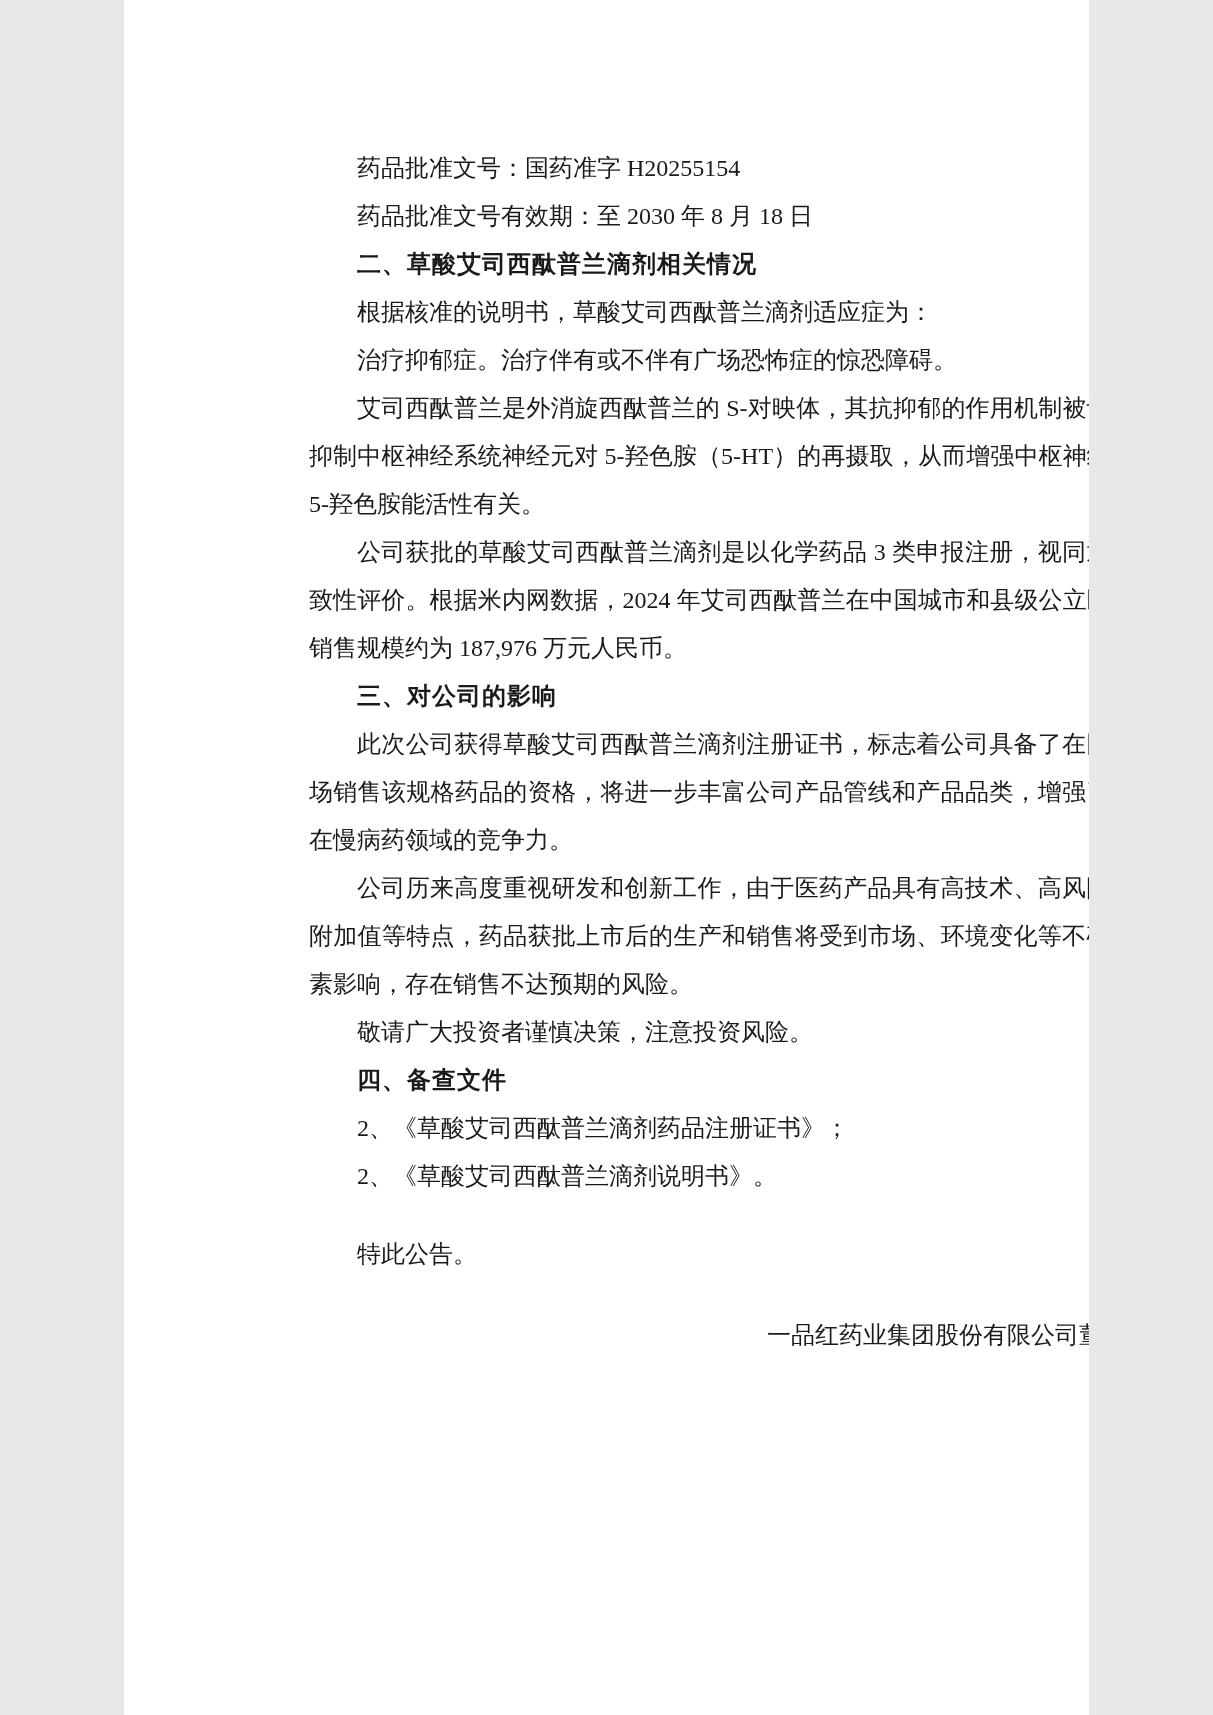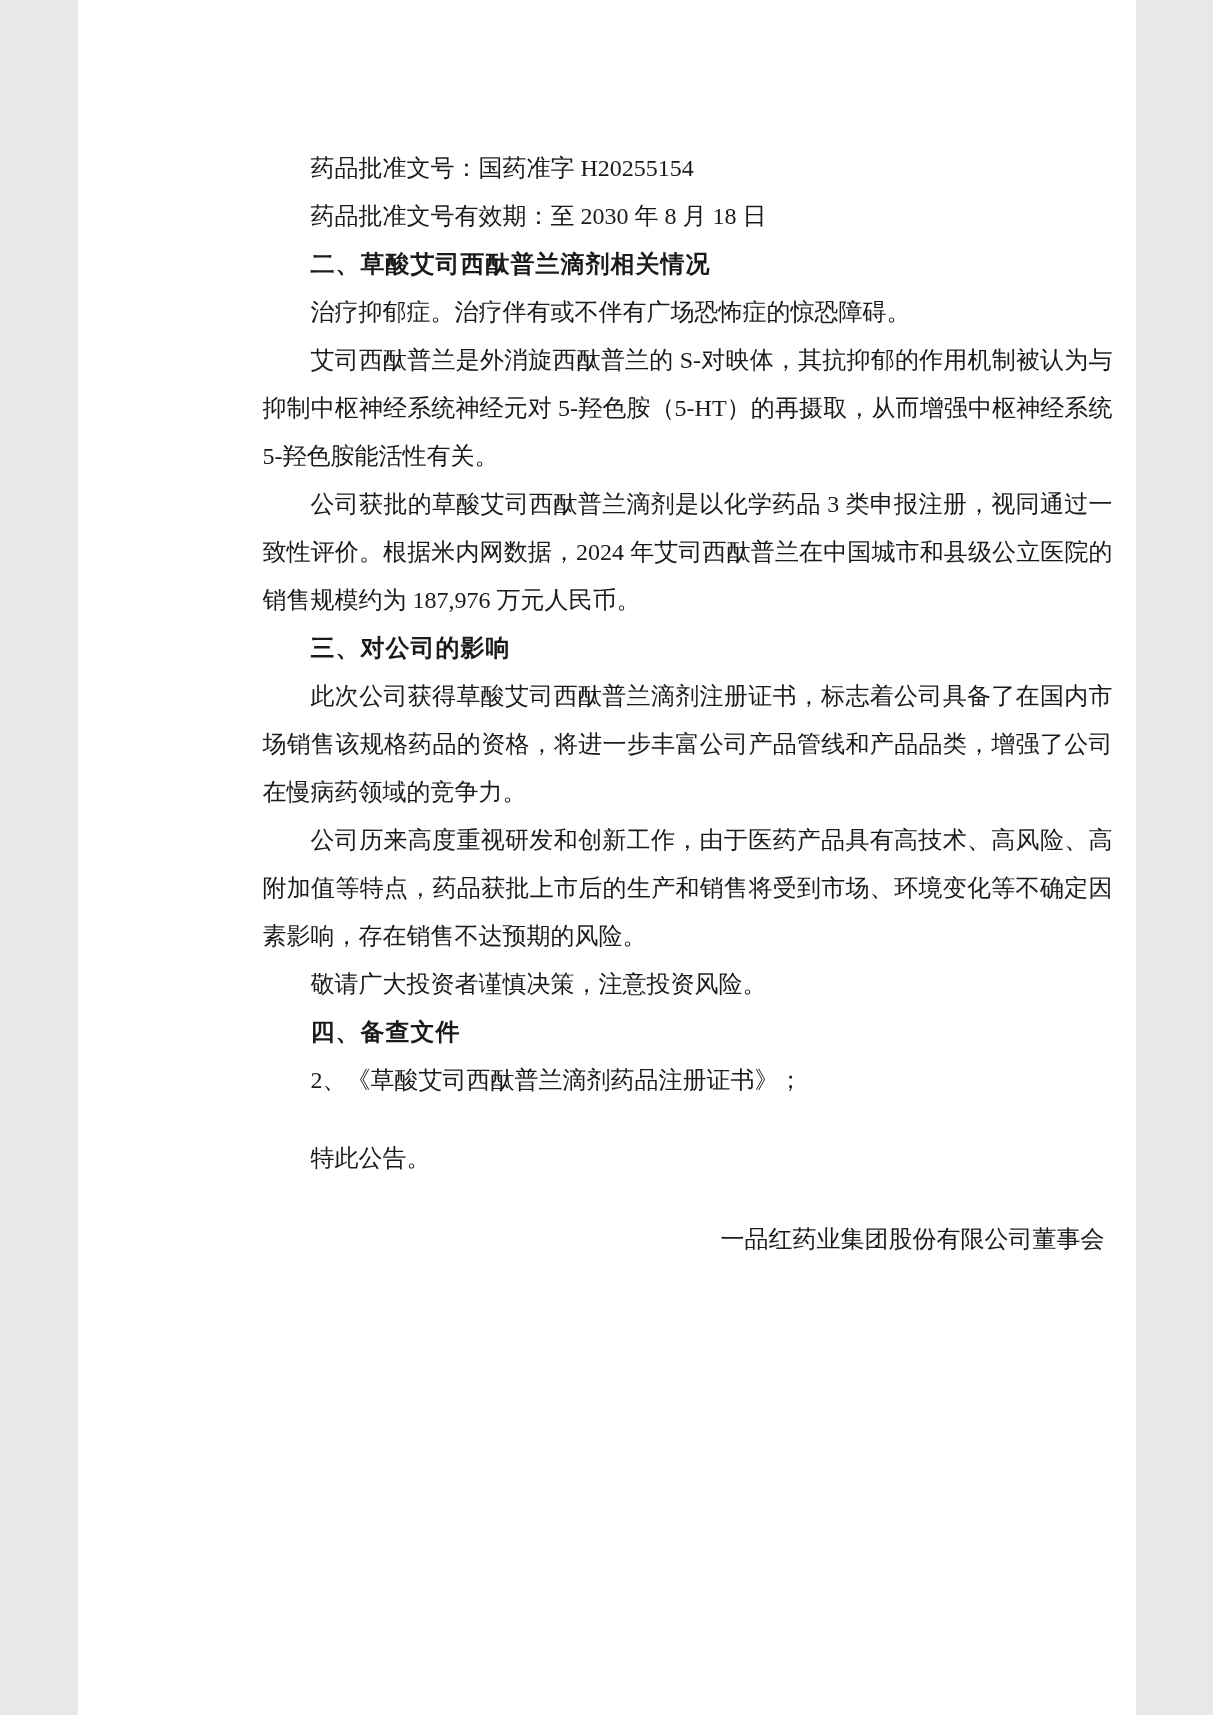--- a/index.html
+++ b/index.html
@@ -1,18 +1,18 @@
 <!DOCTYPE html>
 <html><head>
 <meta charset="utf-8">
 <style>
   html,body{margin:0;padding:0;background:#e8e8e8;}
   .page{
     position:relative;
-    width:1058px;
+    width:965px;
     height:1715px;
     margin:0 auto;
     background:#ffffff;
     font-family:"Liberation Serif","DejaVu Serif",serif;
     color:#1a1a1a;
     overflow:hidden;
   }
   .doc-body{
     position:absolute;
     left:185px;
@@ -44,29 +44,31 @@
 </style>
 </head>
 <body>
 
 <div class="page">
   <div class="doc-body">
     <div id="blocks-container">
         <div class="paragraph">药品批准文号：国药准字 H20255154</div>
         <div class="paragraph">药品批准文号有效期：至 2030 年 8 月 18 日</div>
         <div class="heading">二、草酸艾司西酞普兰滴剂相关情况</div>
+        <div class="paragraph">根据核准的说明书，草酸艾司西酞普兰滴剂适应症为：</div>
         <div class="paragraph">治疗抑郁症。治疗伴有或不伴有广场恐怖症的惊恐障碍。</div>
         <div class="paragraph">艾司西酞普兰是外消旋西酞普兰的 S-对映体，其抗抑郁的作用机制被认为与抑制中枢神经系统神经元对 5-羟色胺（5-HT）的再摄取，从而增强中枢神经系统 5-羟色胺能活性有关。</div>
         <div class="paragraph">公司获批的草酸艾司西酞普兰滴剂是以化学药品 3 类申报注册，视同通过一致性评价。根据米内网数据，2024 年艾司西酞普兰在中国城市和县级公立医院的销售规模约为 187,976 万元人民币。</div>
         <div class="heading">三、对公司的影响</div>
         <div class="paragraph">此次公司获得草酸艾司西酞普兰滴剂注册证书，标志着公司具备了在国内市场销售该规格药品的资格，将进一步丰富公司产品管线和产品品类，增强了公司在慢病药领域的竞争力。</div>
         <div class="paragraph">公司历来高度重视研发和创新工作，由于医药产品具有高技术、高风险、高附加值等特点，药品获批上市后的生产和销售将受到市场、环境变化等不确定因素影响，存在销售不达预期的风险。</div>
         <div class="paragraph">敬请广大投资者谨慎决策，注意投资风险。</div>
         <div class="heading">四、备查文件</div>
         <div class="paragraph">2、《草酸艾司西酞普兰滴剂药品注册证书》；</div>
+        <div class="paragraph">2、《草酸艾司西酞普兰滴剂说明书》。</div>
         <div class="spacer"></div>
         <div class="paragraph">特此公告。</div>
       </div>
     <div class="signature">
       <div class="sig-line">一品红药业集团股份有限公司董事会</div>
     </div>
   </div>
 </div>
 
 </body></html>

